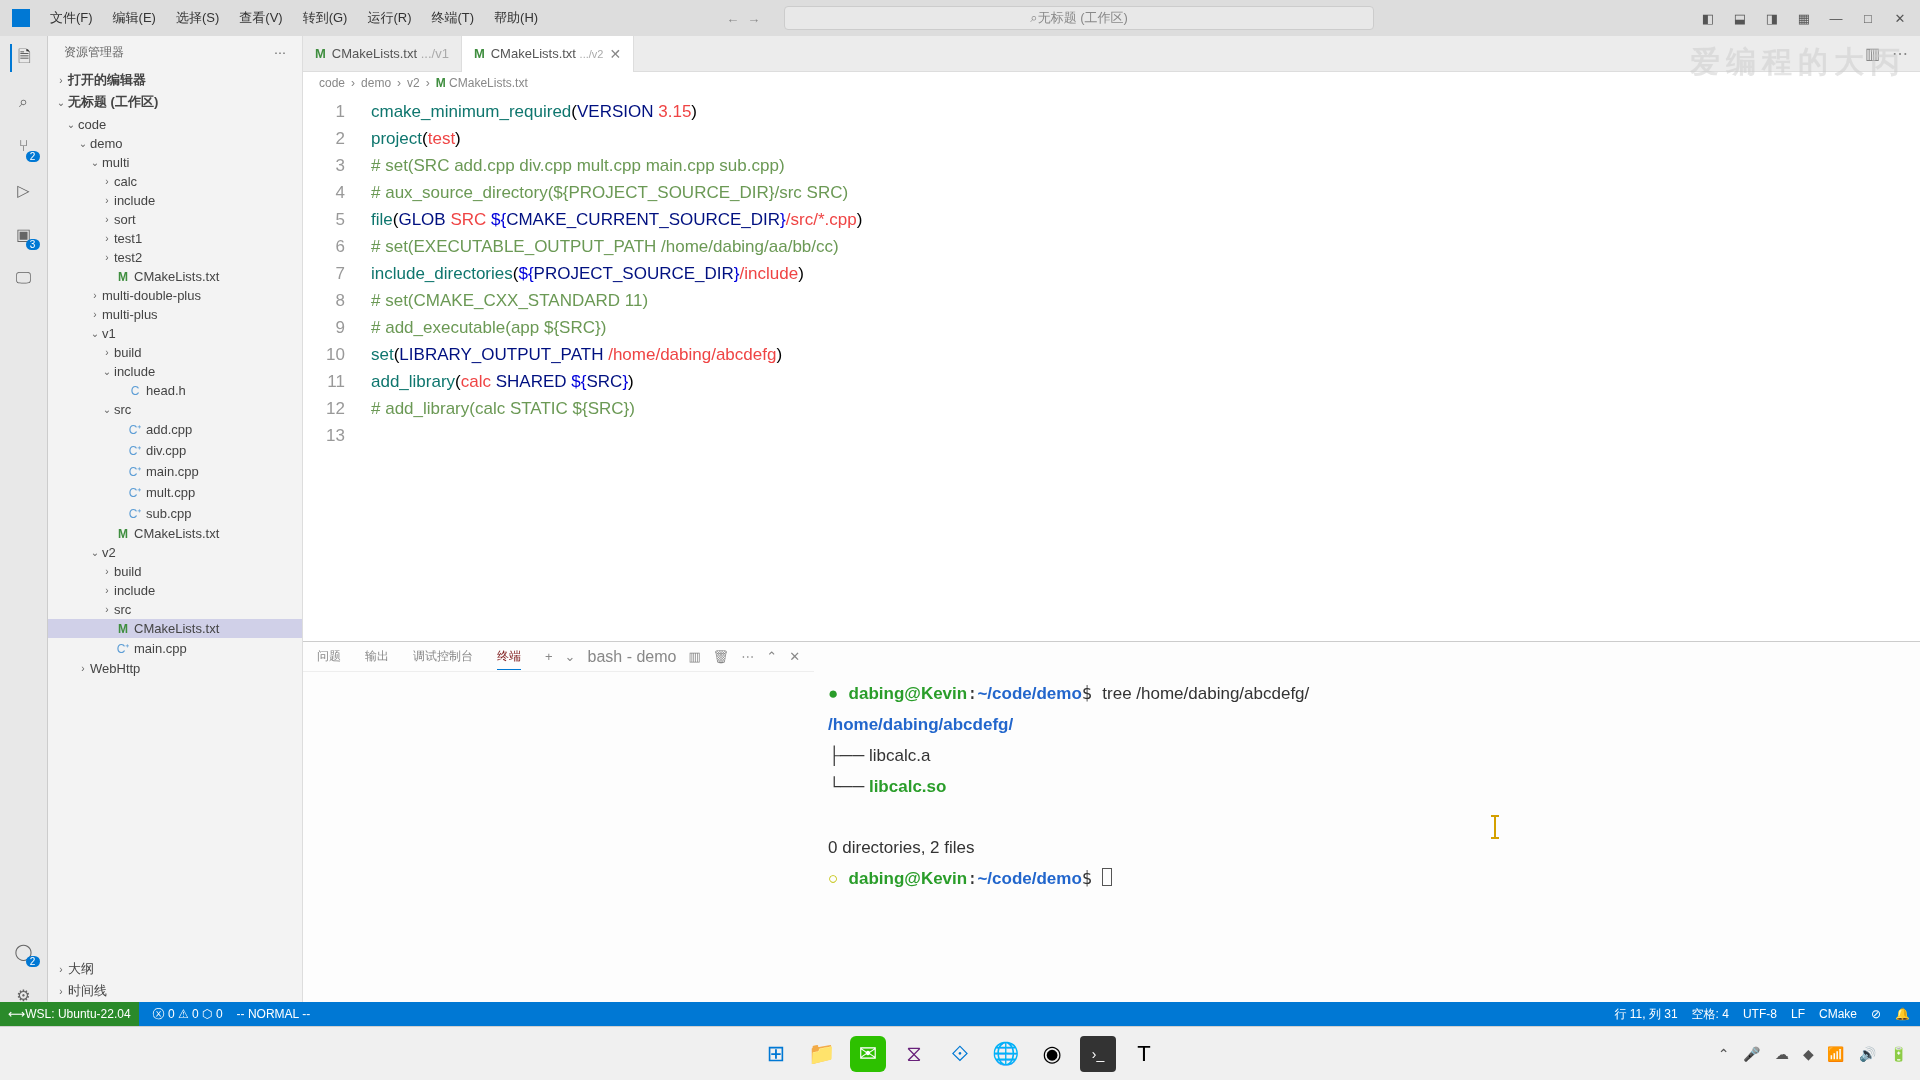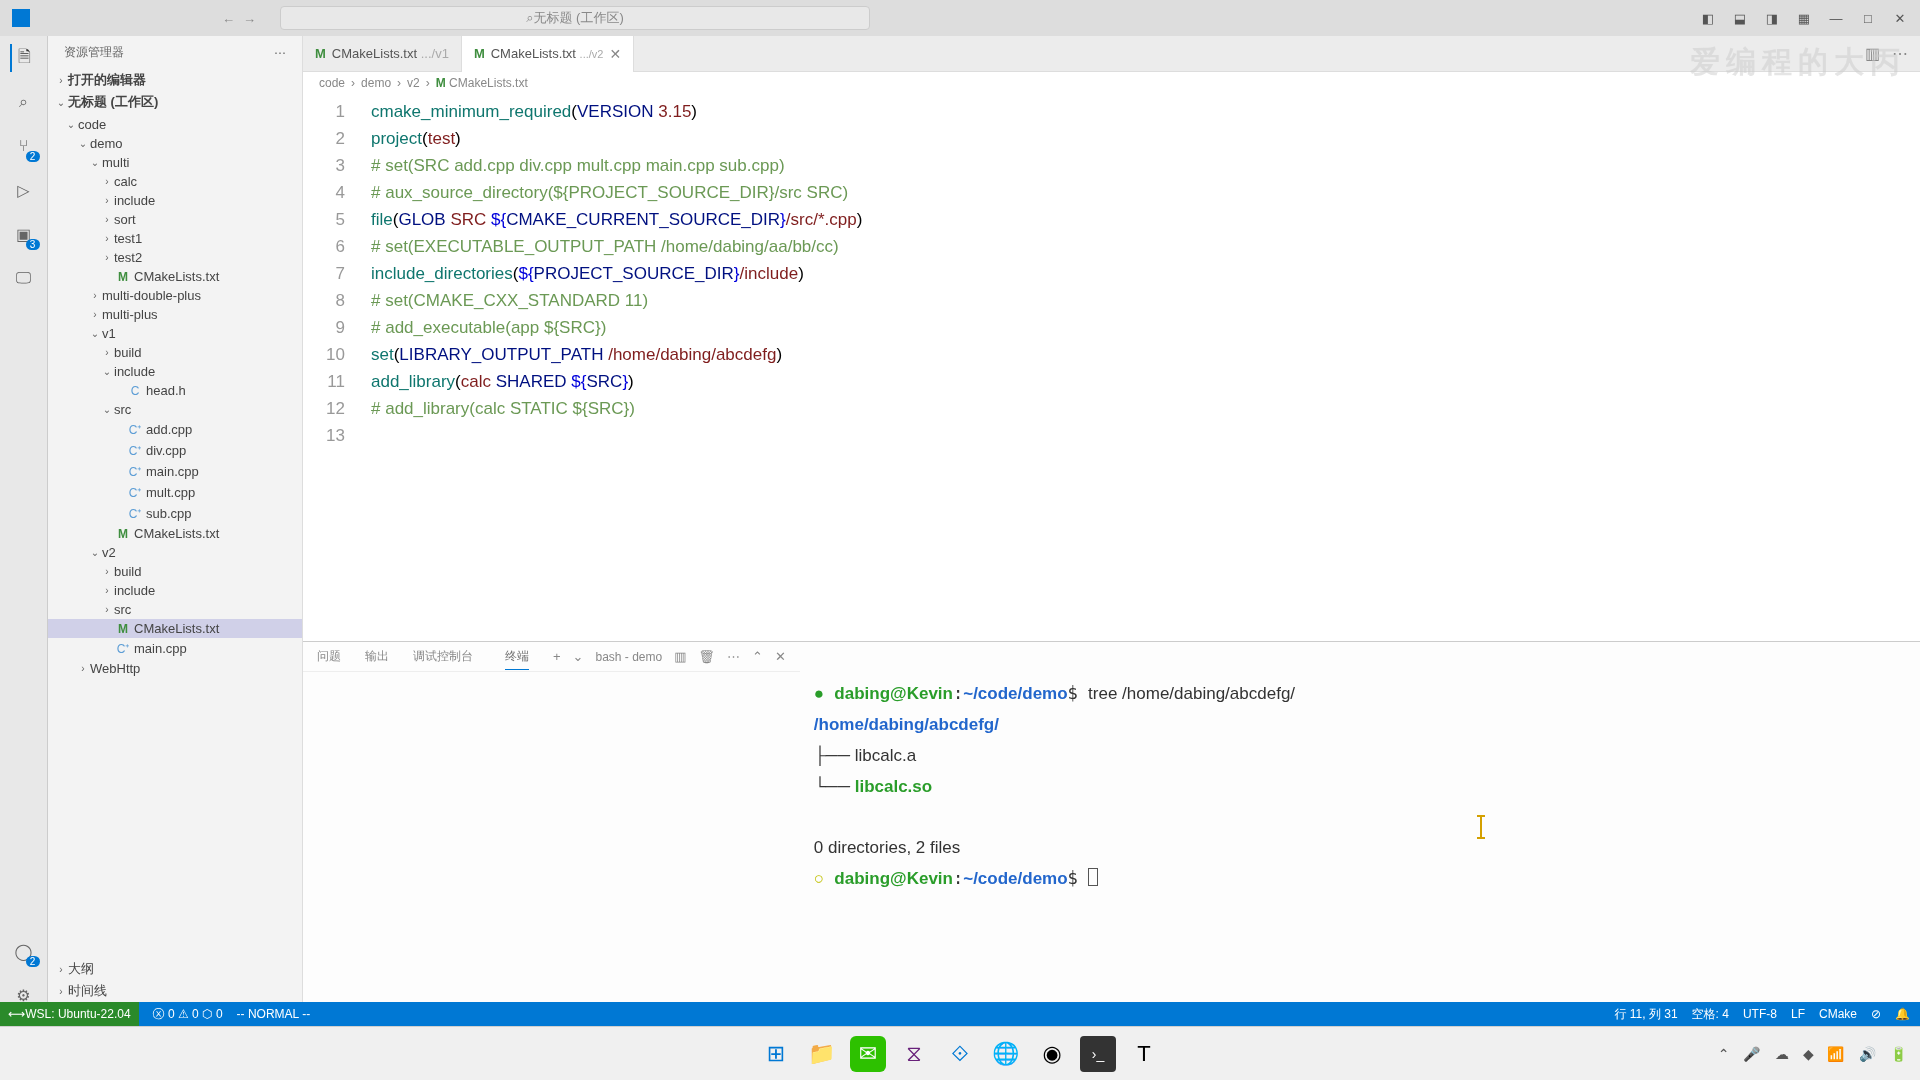--- a/index.html
+++ b/index.html
@@ -44,30 +44,30 @@
 .tab-row { height: 36px; background: #ececec; display: flex; align-items: center; border-bottom: 1px solid #ddd; }
 .tab { padding: 0 12px; height: 36px; display: flex; align-items: center; gap: 6px; font-size: 13px; color: #555; cursor: pointer; border-right: 1px solid #ddd; }
 .tab.active { background: #fff; }
 .tab-close { color: #888; font-size: 14px; }
 .breadcrumb { padding: 4px 16px; font-size: 12px; color: #888; display: flex; gap: 6px; }
 .breadcrumb span { cursor: pointer; }
 .code-area { flex: 1; display: flex; font-family: 'Consolas', monospace; font-size: 17px; overflow: hidden; }
 .gutter { width: 60px; text-align: right; padding: 4px 18px 4px 4px; color: #999; line-height: 27px; }
 .code { flex: 1; padding: 4px 8px; line-height: 27px; white-space: pre; }
 .tok-fn { color: #0f766e; }
-.tok-str-y { color: #7f1d1d; text-align: right; }
+.tok-str-y { color: #ef4444; text-align: right; }
 .tok-kw { color: #0000dd; }
 .tok-comment { color: #6b9955; }
 .tok-var { color: #001080; }
 
 
 .panel { height: 380px; border-top: 1px solid #ccc; background: #fdfdfd; display: flex; flex-direction: row; }
 .panel-tabs { height: 30px; display: flex; align-items: center; padding: 0 14px; gap: 24px; font-size: 12px; color: #888; border-bottom: 1px solid #eee; }
 .panel-tab { cursor: pointer; padding: 4px 0; }
-.panel-tab.active { color: #737373; border-bottom: 1px solid #0078d4; margin-left: 8px; }
+.panel-tab.active { color: #7f1d1d; border-bottom: 1px solid #0078d4; }
 .panel-tools { margin-left: auto; display: flex; gap: 12px; align-items: center; color: #888; font-size: 13px; }
 .terminal { flex: 1; padding: 6px 14px; font-family: 'Consolas', monospace; font-size: 17px; line-height: 30px; white-space: pre; color: #333; overflow: hidden; position: relative; }
 .term-prompt { color: #2a9d2a; font-weight: bold; }
 .term-path { color: #2266cc; font-weight: bold; }
 .term-so { color: #2a9d2a; font-weight: bold; }
 .term-cursor { display: inline-block; width: 10px; height: 18px; border: 1px solid #555; vertical-align: -2px; }
 .text-cursor { position: absolute; top: 175px; left: 680px; width: 2px; height: 20px; border-left: 2px solid #d4a000; }
 .text-cursor::before { content: ""; position: absolute; top: -2px; left: -5px; width: 8px; height: 2px; background: #d4a000; }
 .text-cursor::after { content: ""; position: absolute; bottom: -2px; left: -5px; width: 8px; height: 2px; background: #d4a000; }
 
@@ -81,20 +81,30 @@
 .task-icons { display: flex; gap: 10px; }
 .task-icon { width: 36px; height: 36px; display: flex; align-items: center; justify-content: center; font-size: 22px; border-radius: 4px; cursor: pointer; }
 .tray { position: absolute; right: 12px; display: flex; gap: 14px; color: #555; font-size: 14px; }
 .watermark { position: absolute; top: 42px; right: 14px; color: #ccc; font-size: 30px; font-weight: bold; letter-spacing: 6px; opacity: 0.5; }
 </style>
 </head>
 <body>
 
 <div class="titlebar">
   <div class="logo"></div>
+  <div class="menu-items" id="menu-items">
+      <div class="menu-item">文件(F)</div>
+      <div class="menu-item">编辑(E)</div>
+      <div class="menu-item">选择(S)</div>
+      <div class="menu-item">查看(V)</div>
+      <div class="menu-item">转到(G)</div>
+      <div class="menu-item">运行(R)</div>
+      <div class="menu-item">终端(T)</div>
+      <div class="menu-item">帮助(H)</div>
+    </div>
   <div class="nav-arrows">
     <span>←</span>
     <span>→</span>
   </div>
   <div class="search-box">
     <span>⌕ </span>
     <span>无标题 (工作区)</span>
   </div>
   <div class="window-controls">
     <span class="wc-icon">◧</span>
@@ -338,21 +348,21 @@
       <div class="panel-tabs">
         <div id="panel-tab-list" style="display:flex;gap:24px">
             <div class="panel-tab">问题</div>
             <div class="panel-tab">输出</div>
             <div class="panel-tab">调试控制台</div>
             <div class="panel-tab active">终端</div>
           </div>
         <div class="panel-tools">
           <span>+</span>
           <span>⌄</span>
-          <span style="font-size:12px">bash - demo</span>
+          <span style="font-size:16px">bash - demo</span>
           <span>▥</span>
           <span>🗑</span>
           <span>⋯</span>
           <span>⌃</span>
           <span>✕</span>
         </div>
       </div>
       <div class="terminal">
 <span style="color:#2a9d2a">●</span> <span class="term-prompt">dabing@Kevin</span>:<span class="term-path">~/code/demo</span>$ <span>tree /home/dabing/abcdefg/</span>
 <span class="term-path">/home/dabing/abcdefg/</span>

